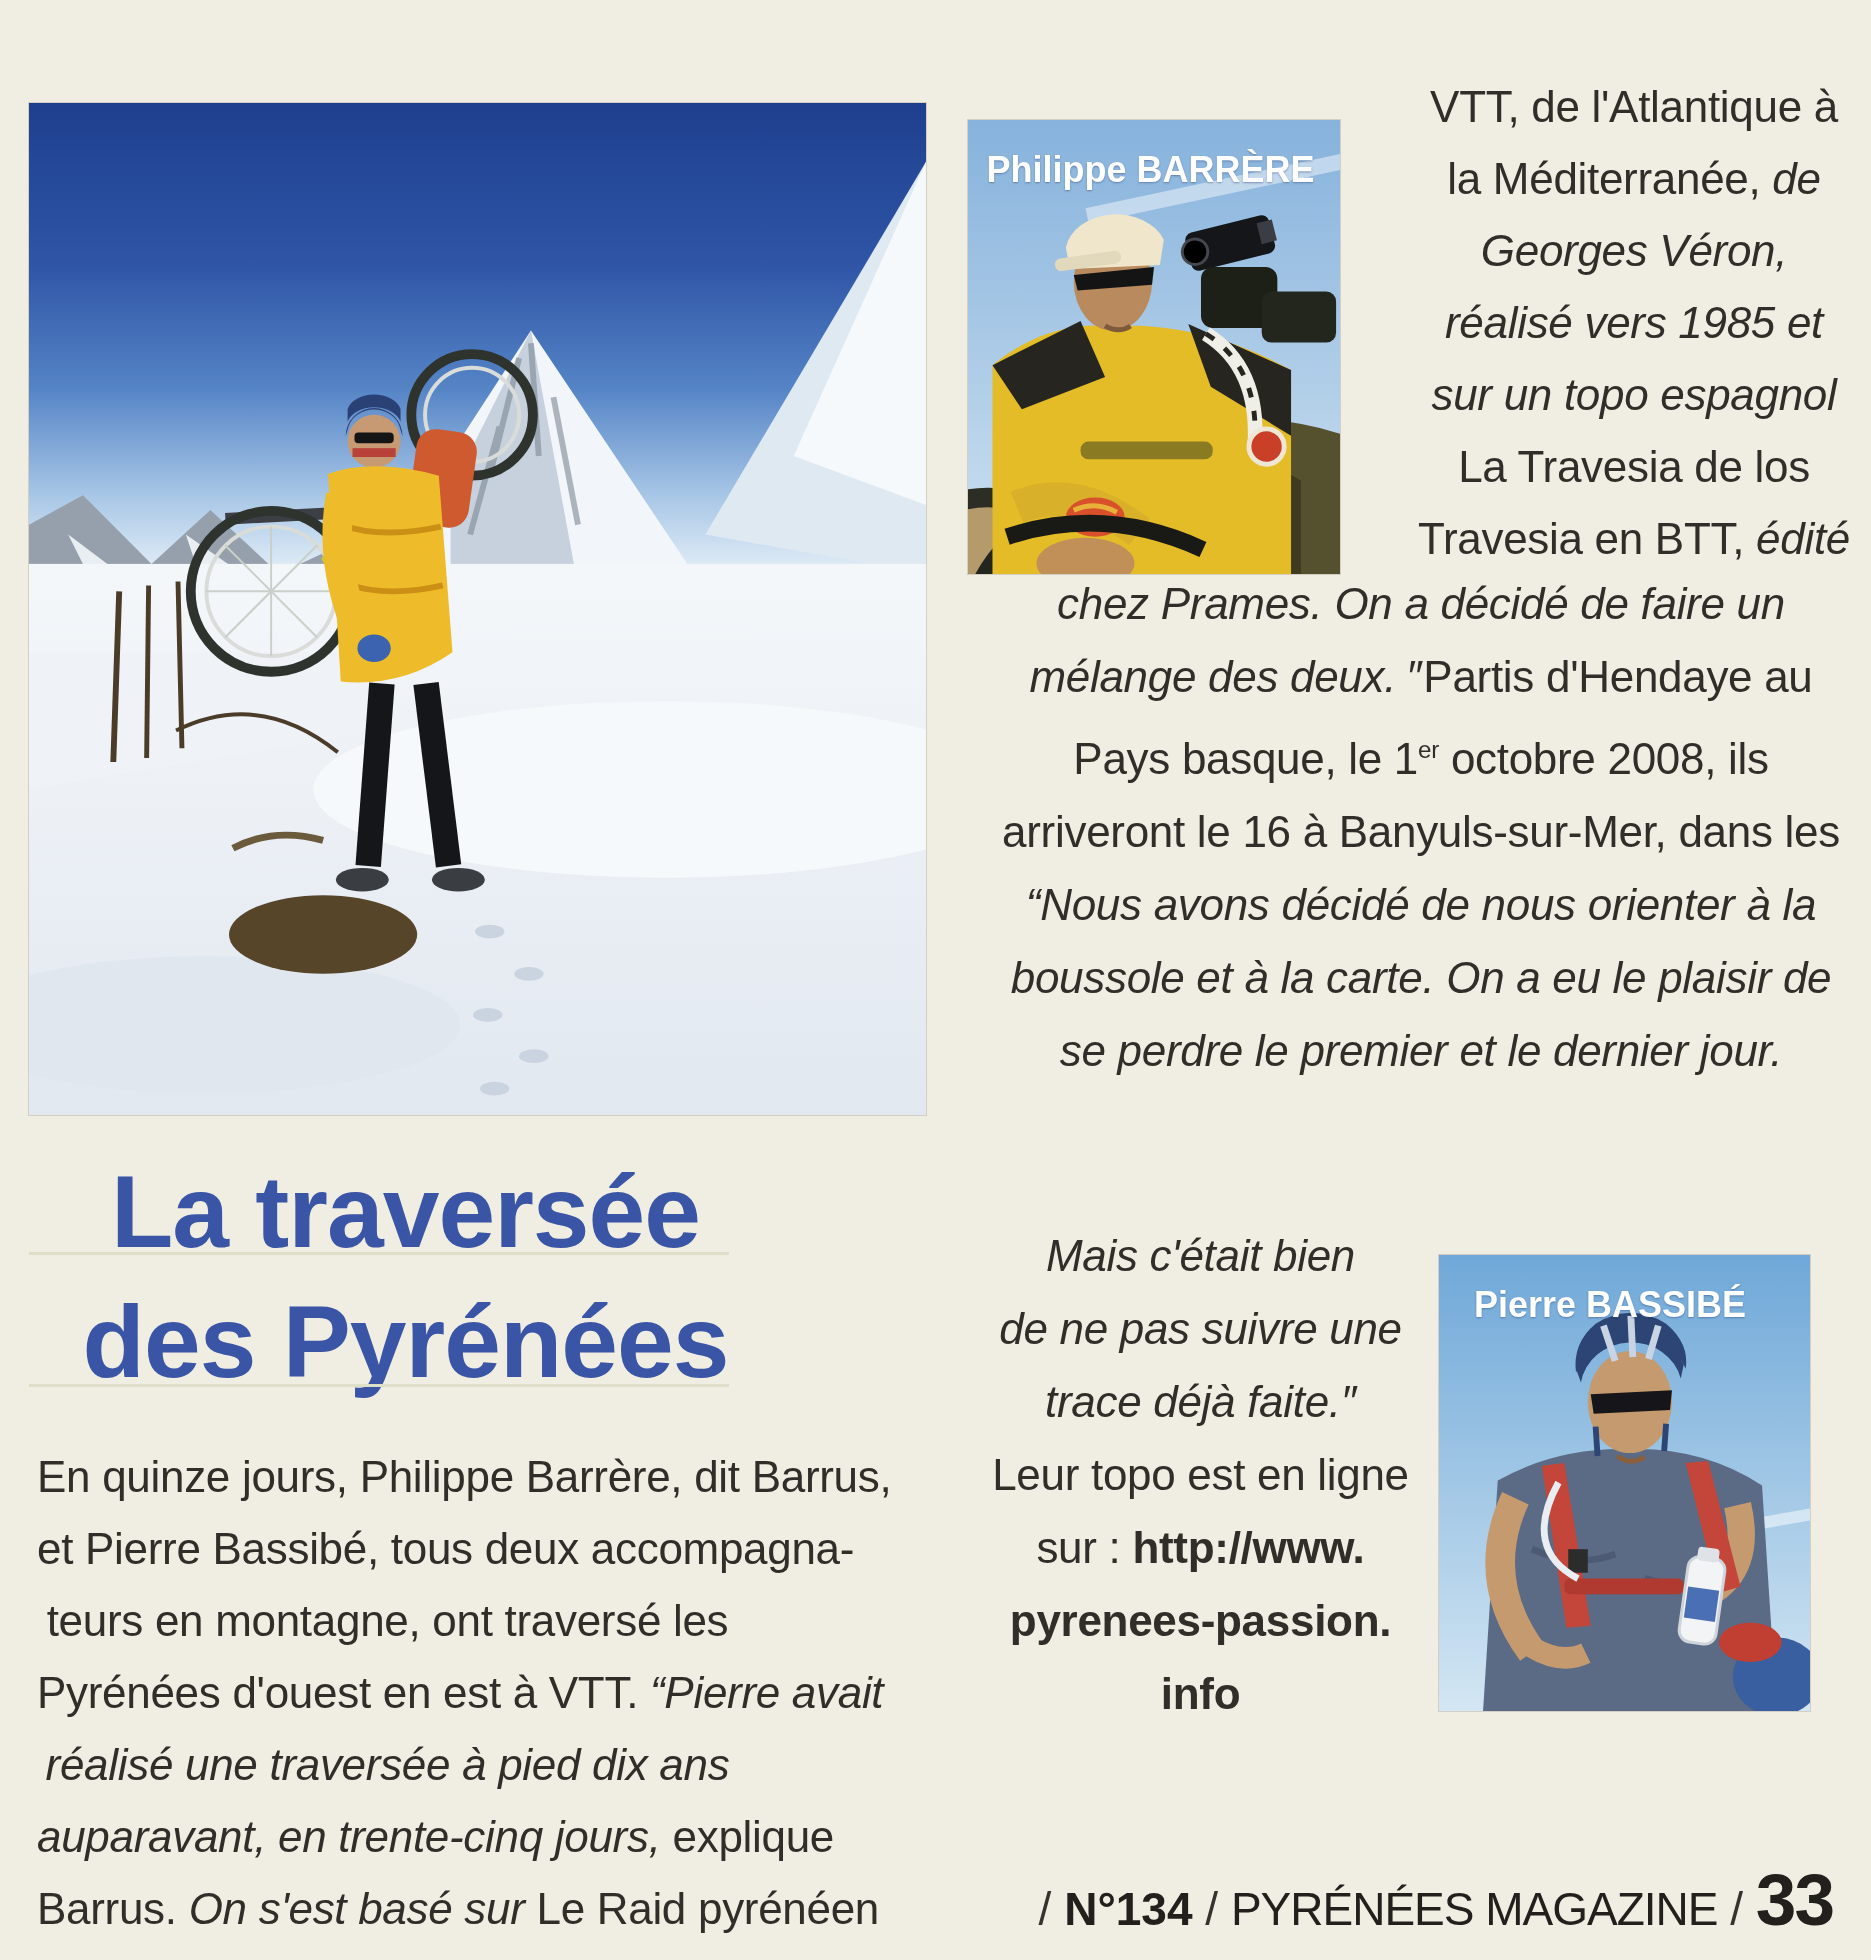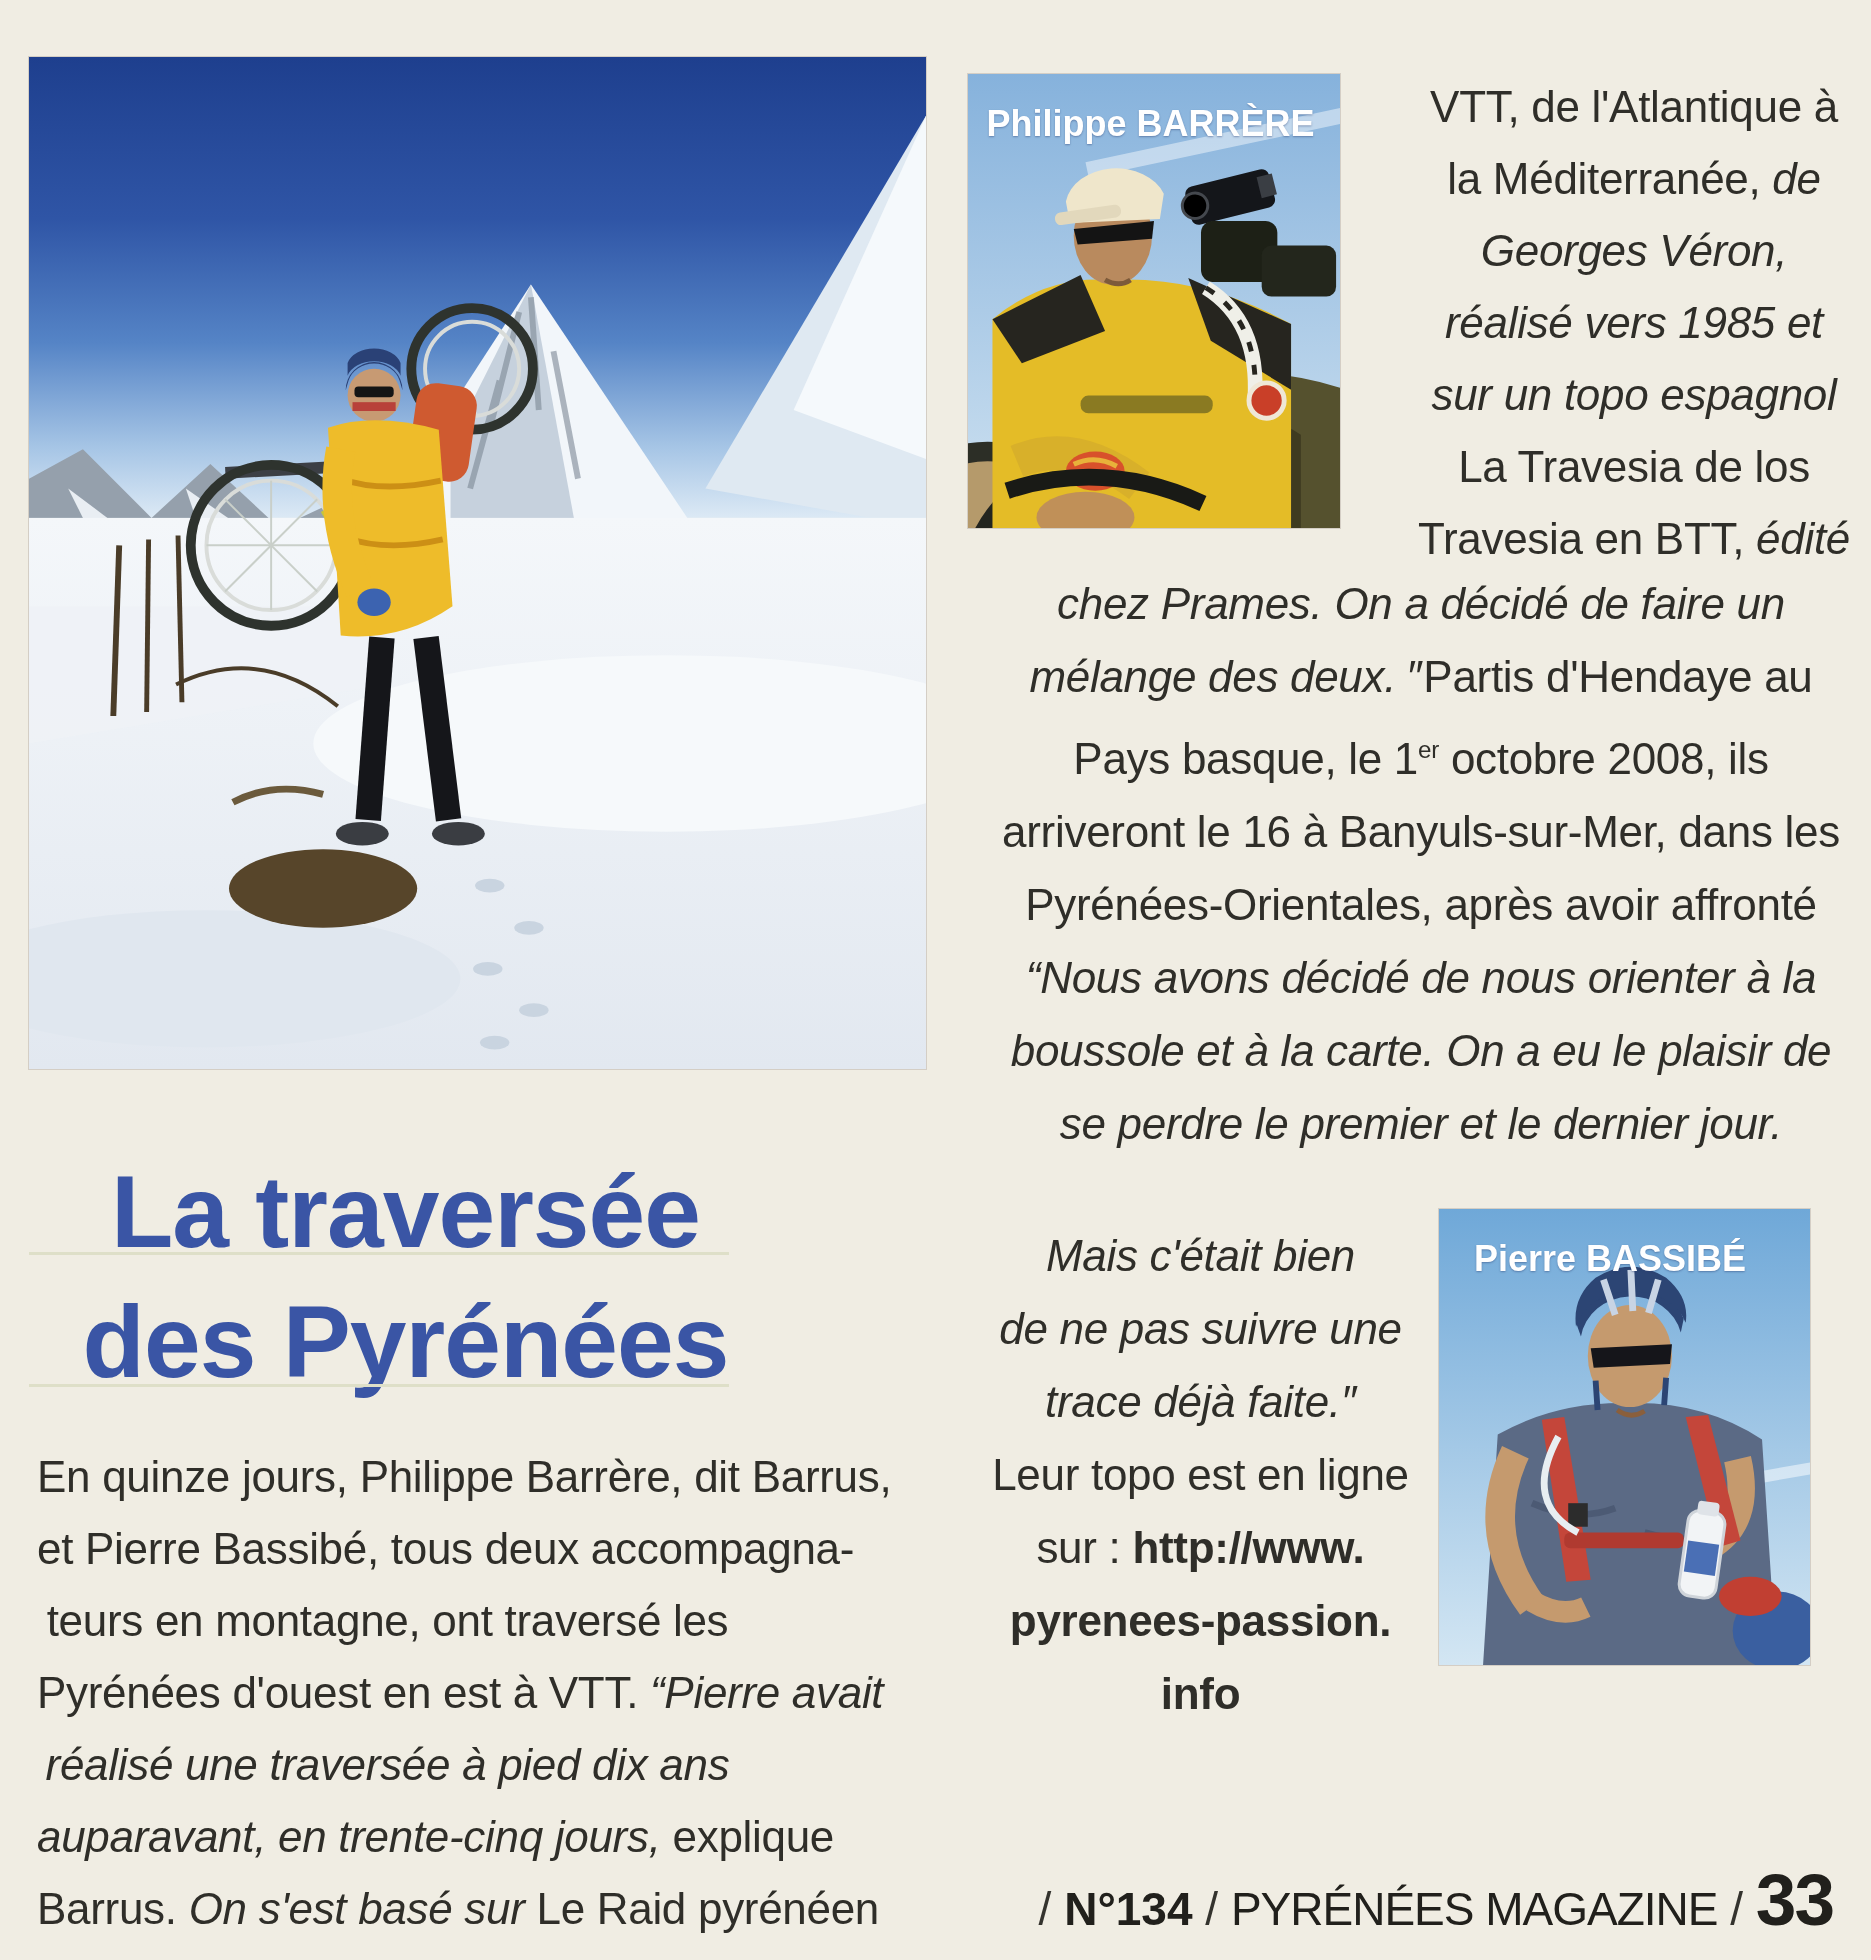--- a/index.html
+++ b/index.html
@@ -12,21 +12,21 @@
   html,body{margin:0;padding:0;}
   body{
     width:1871px;height:1960px;
     background:var(--page-bg);
     font-family:"Liberation Sans", sans-serif;
     color:var(--body-ink);
     overflow:hidden;
   }
   .page{position:relative;width:1871px;height:1960px;background:var(--page-bg);}
 
-  .photo{position:absolute;overflow:hidden;box-shadow:0 0 0 1px rgba(160,150,140,.35);}
+  .photo{position:absolute;overflow:hidden;box-shadow:0 0 0 1px rgba(160,150,140,.35);margin-top:46px;}
   .photo svg{display:block;width:100%;height:100%;}
   #main-photo{left:29px;top:57px;width:897px;height:1012px;}
   #philippe-photo{left:968px;top:74px;width:372px;height:454px;}
   #pierre-photo{left:1439px;top:1209px;width:371px;height:456px;}
 
   .photo-caption{
     position:absolute;top:29px;left:0;width:100%;
     font-weight:700;font-size:36px;color:var(--caption);
     text-shadow:0 1px 2px rgba(40,60,110,.45);
     letter-spacing:0px;white-space:pre;
@@ -219,21 +219,20 @@
       <div class="tl"><span class="sg-i">réalisé vers 1985 et</span></div>
       <div class="tl"><span class="sg-i">sur un topo espagnol</span></div>
       <div class="tl"><span class="sg-r">La Travesia de los</span></div>
       <div class="tl"><span class="sg-r">Travesia en BTT, </span><span class="sg-i">édité</span></div>
     </div>
   <div class="textblock" id="right-col-mid">
       <div class="tl"><span class="sg-i">chez Prames. On a décidé de faire un</span></div>
       <div class="tl"><span class="sg-i">mélange des deux. </span><span class="sg-r">″Partis d'Hendaye au</span></div>
       <div class="tl"><span class="sg-r">Pays basque, le 1</span><span class="sg-sup">er</span><span class="sg-r"> octobre 2008, ils</span></div>
       <div class="tl"><span class="sg-r">arriveront le 16 à Banyuls-sur-Mer, dans les</span></div>
-      <div class="tl"><span class="sg-r">Pyrénées-Orientales, après avoir affronté</span></div>
       <div class="tl"><span class="sg-i">“Nous avons décidé de nous orienter à la</span></div>
       <div class="tl"><span class="sg-i">boussole et à la carte. On a eu le plaisir de</span></div>
       <div class="tl"><span class="sg-i">se perdre le premier et le dernier jour.</span></div>
     </div>
   <div class="textblock" id="right-col-wrap">
       <div class="tl"><span class="sg-i">Mais c'était bien</span></div>
       <div class="tl"><span class="sg-i">de ne pas suivre une</span></div>
       <div class="tl"><span class="sg-i">trace déjà faite.″</span></div>
       <div class="tl"><span class="sg-r">Leur topo est en ligne</span></div>
       <div class="tl"><span class="sg-r">sur : </span><span class="sg-b">http://www.</span></div>

